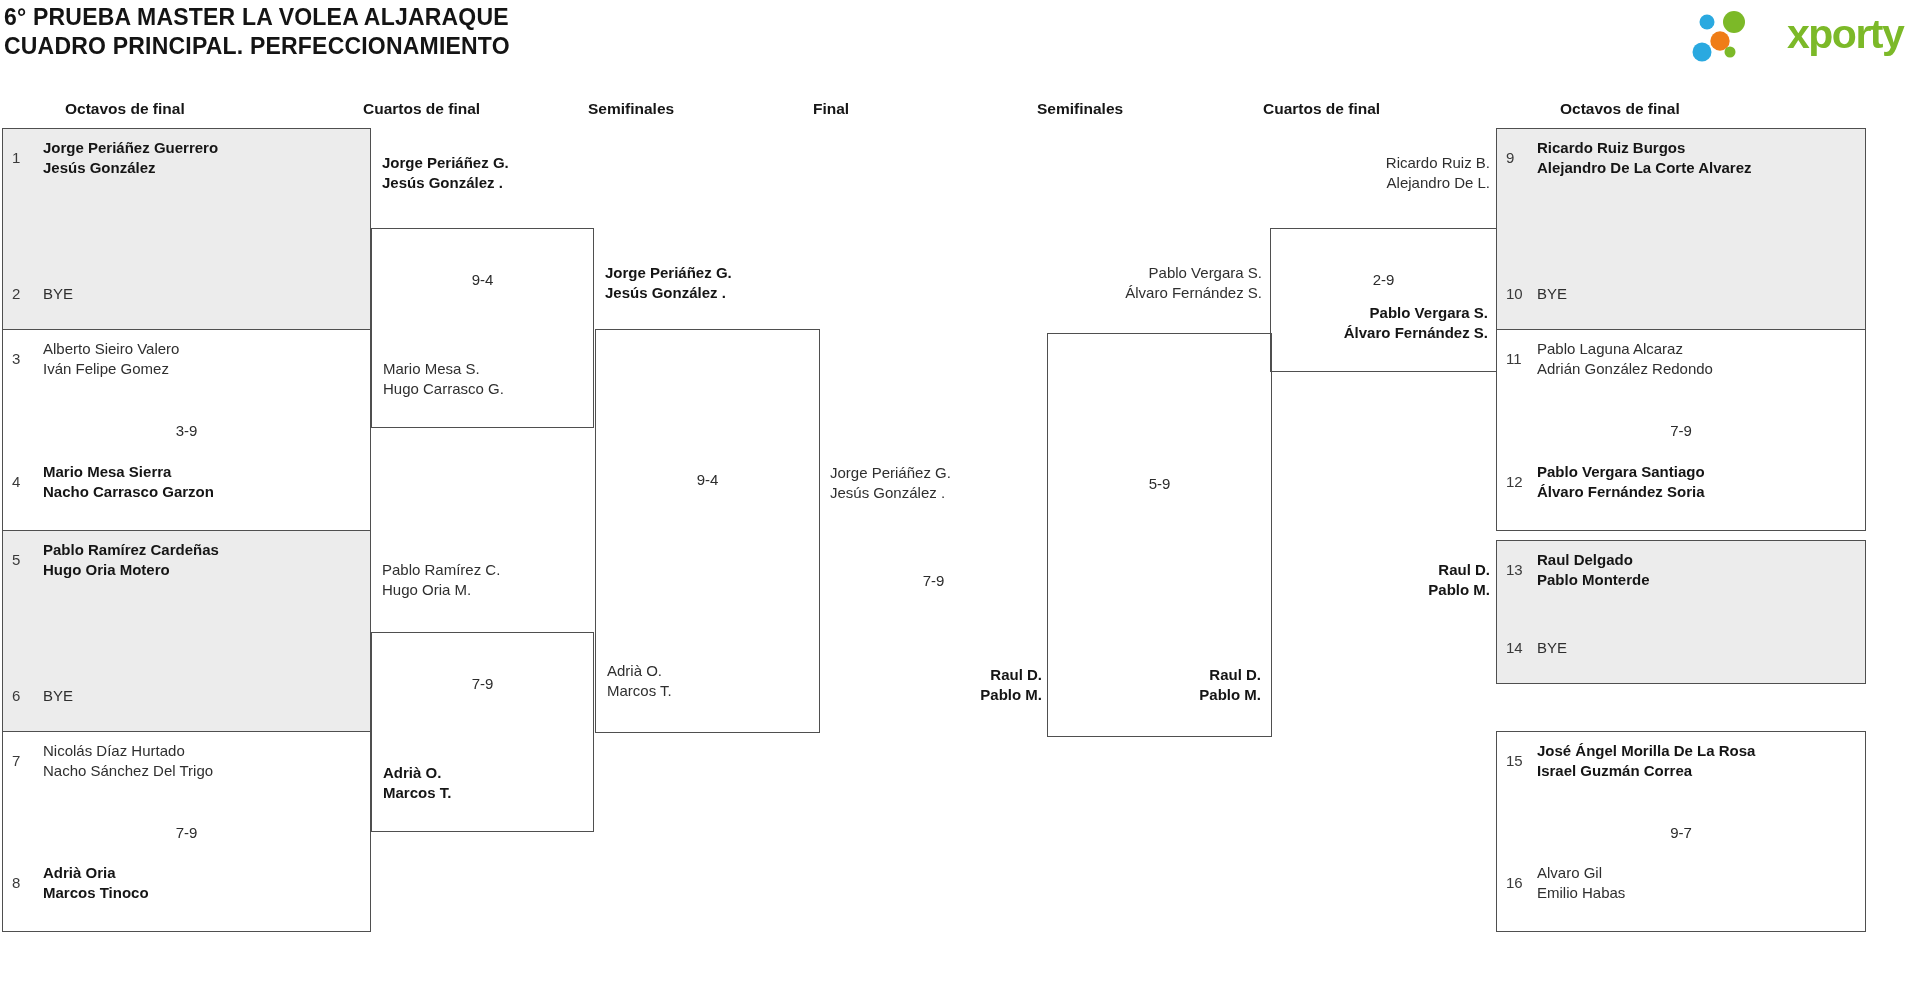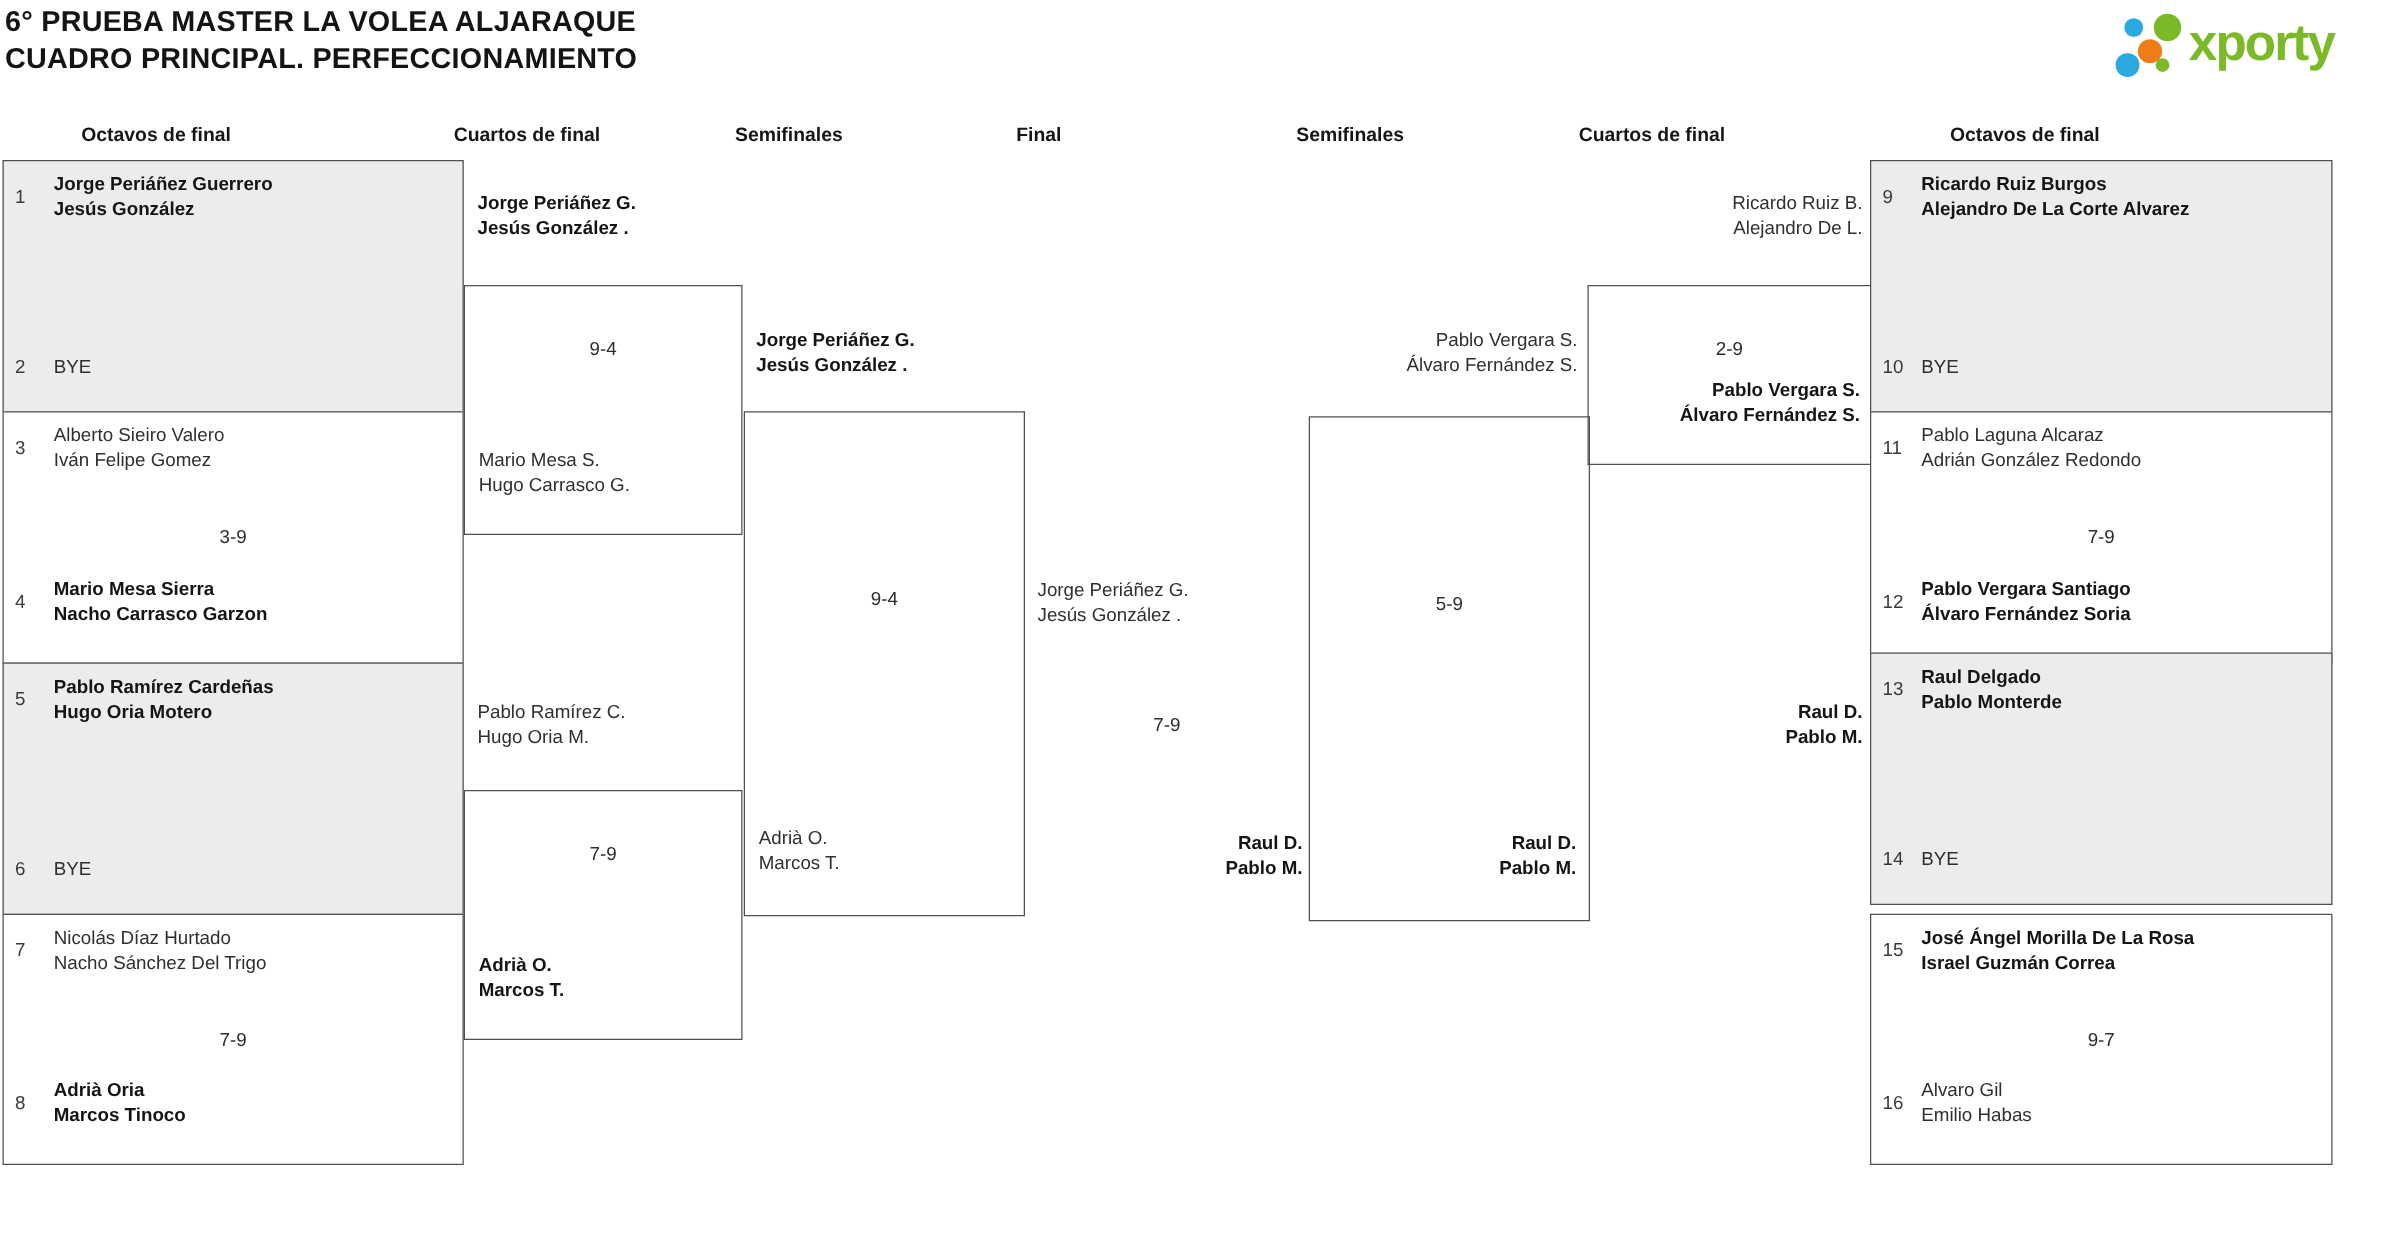--- a/index.html
+++ b/index.html
@@ -32,21 +32,21 @@
   .score.mid{top:50%;transform:translateY(-50%);}
   .score.qf{top:42px;}
   .score.sf{top:141px;}
 
   .in-bottom-l{position:absolute;left:11px;bottom:28px;}
   .in-bottom-sf-l{position:absolute;left:11px;bottom:31px;}
   .in-bottom-r{position:absolute;right:8px;bottom:28px;text-align:right;}
   .in-bottom-sf-r{position:absolute;right:10px;bottom:31px;text-align:right;}
   .ra{text-align:right;}
 
-  .logo{position:absolute;left:1688px;top:4px;display:flex;align-items:center;}
+  .logo{position:absolute;left:1688px;top:4px;display:flex;align-items:center;gap:36px;}
   .logo-text{font-size:41px;font-weight:800;color:#7cb928;letter-spacing:-1.5px;margin-left:3px;}
 </style>
 </head>
 <body>
 
 <div class="canvas">
 
   <div class="title">
     <div>6° PRUEBA MASTER LA VOLEA ALJARAQUE</div>
     <div>CUADRO PRINCIPAL. PERFECCIONAMIENTO</div>
@@ -239,21 +239,21 @@
     <div class="score mid">7-9</div>
     <div class="seedrow of-bottom entrant winner">
       <span class="seed">12</span>
       <span class="names">
           <span class="line">Pablo Vergara Santiago</span>
           <span class="line">Álvaro Fernández Soria</span>
         </span>
     </div>
   </div>
 
-  <div class="box gray" style="left:1496px;top:522px;width:370px;height:202px">
+  <div class="box gray" style="left:1496px;top:540px;width:370px;height:144px">
     <div class="seedrow of-top entrant winner">
       <span class="seed">13</span>
       <span class="names">
           <span class="line">Raul Delgado</span>
           <span class="line">Pablo Monterde</span>
         </span>
     </div>
     <div class="seedrow of-bye entrant">
       <span class="seed">14</span>
       <span class="names">

